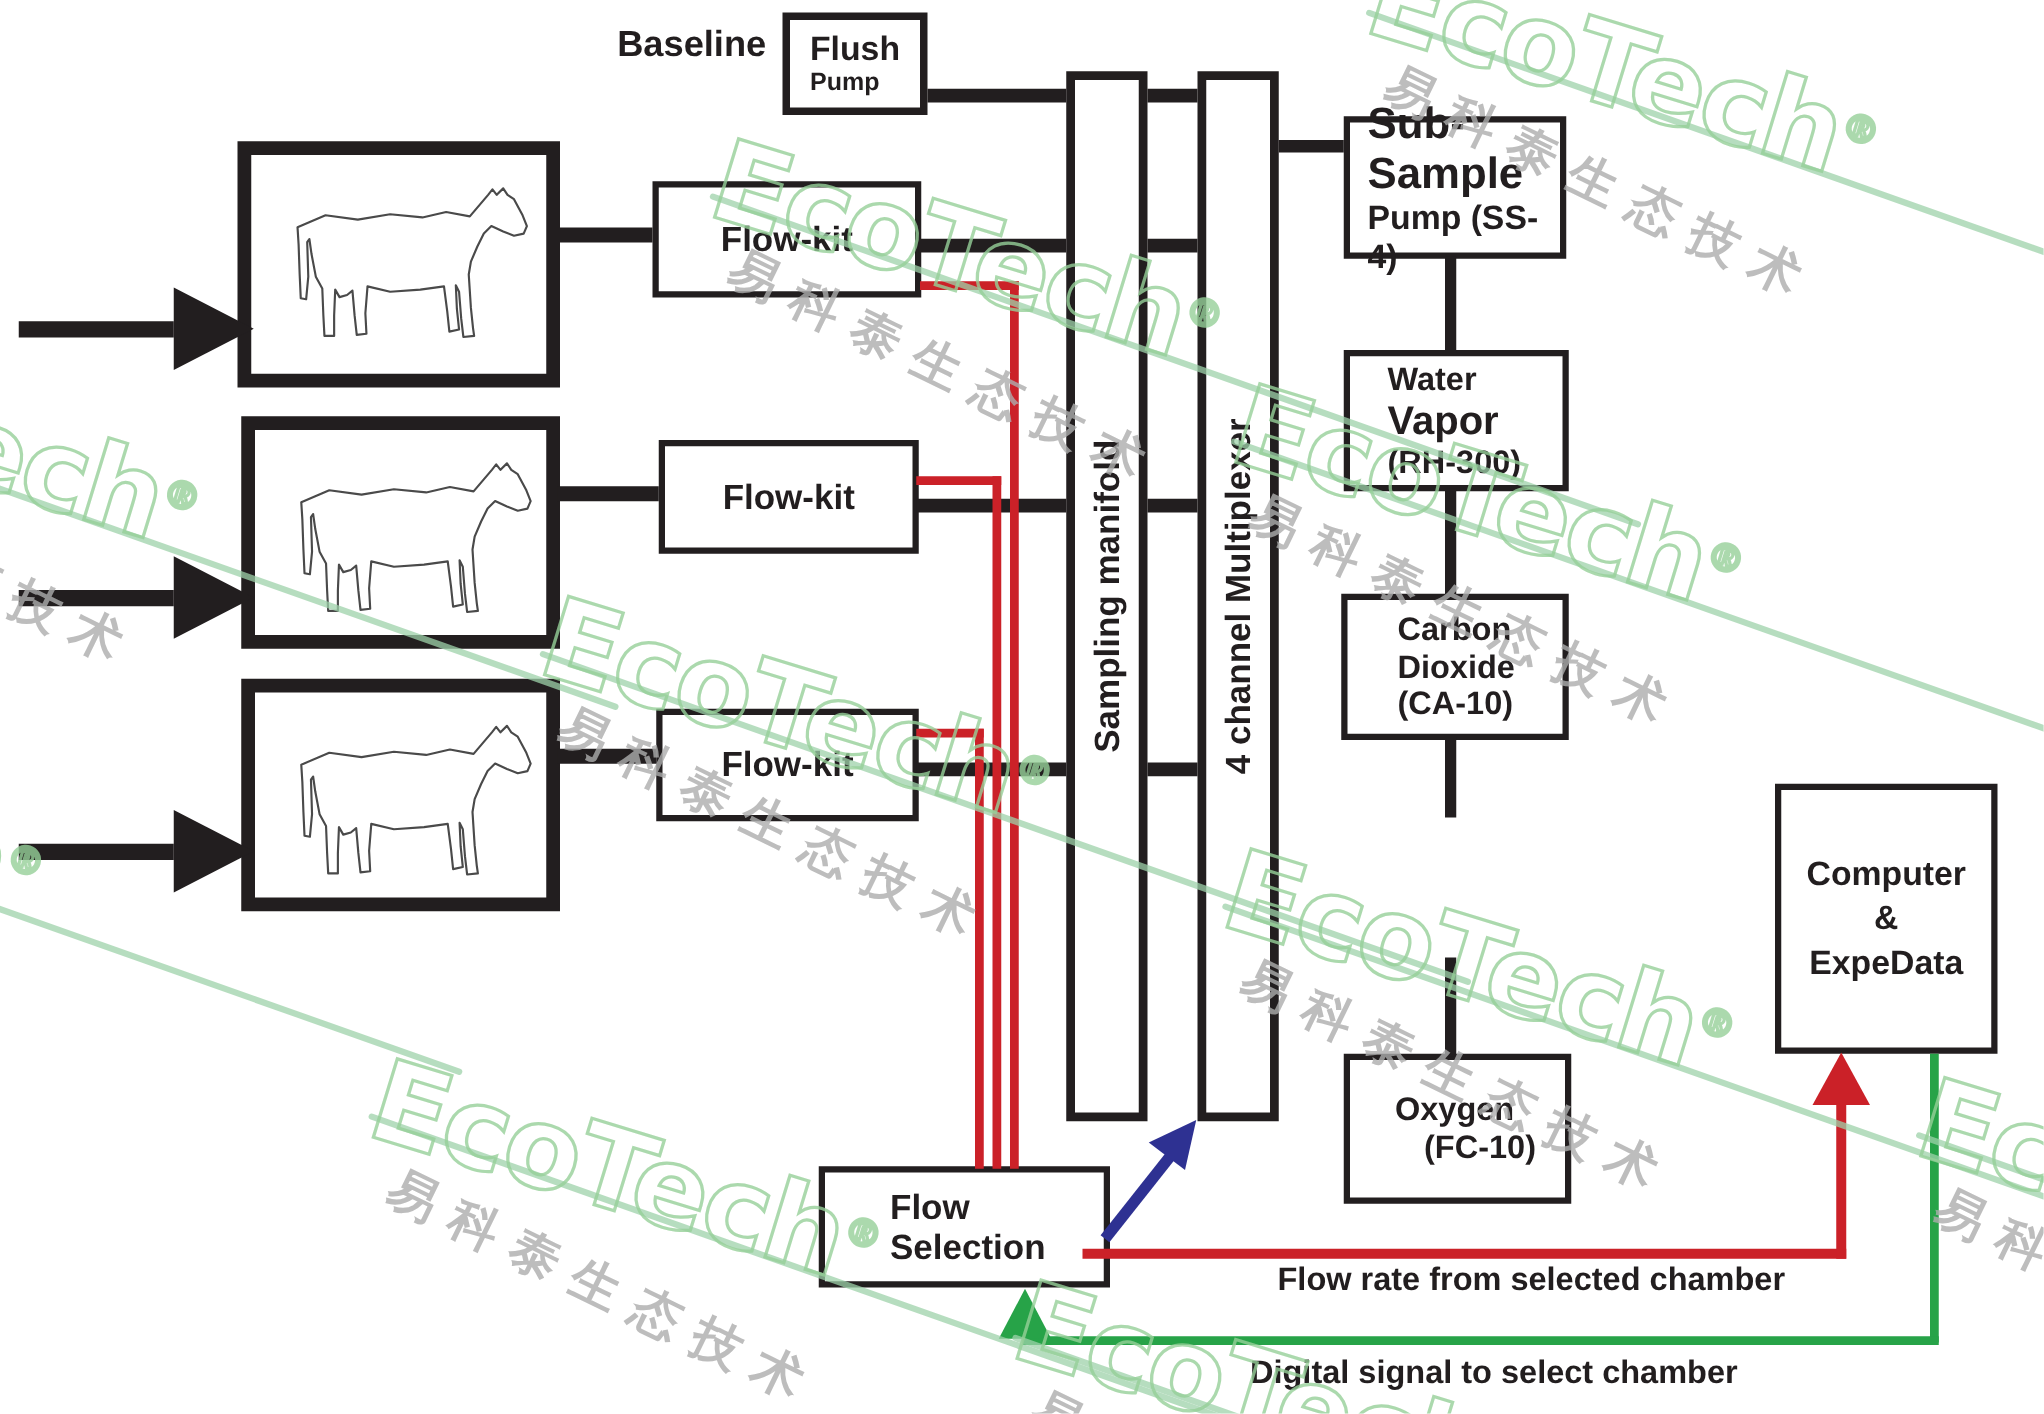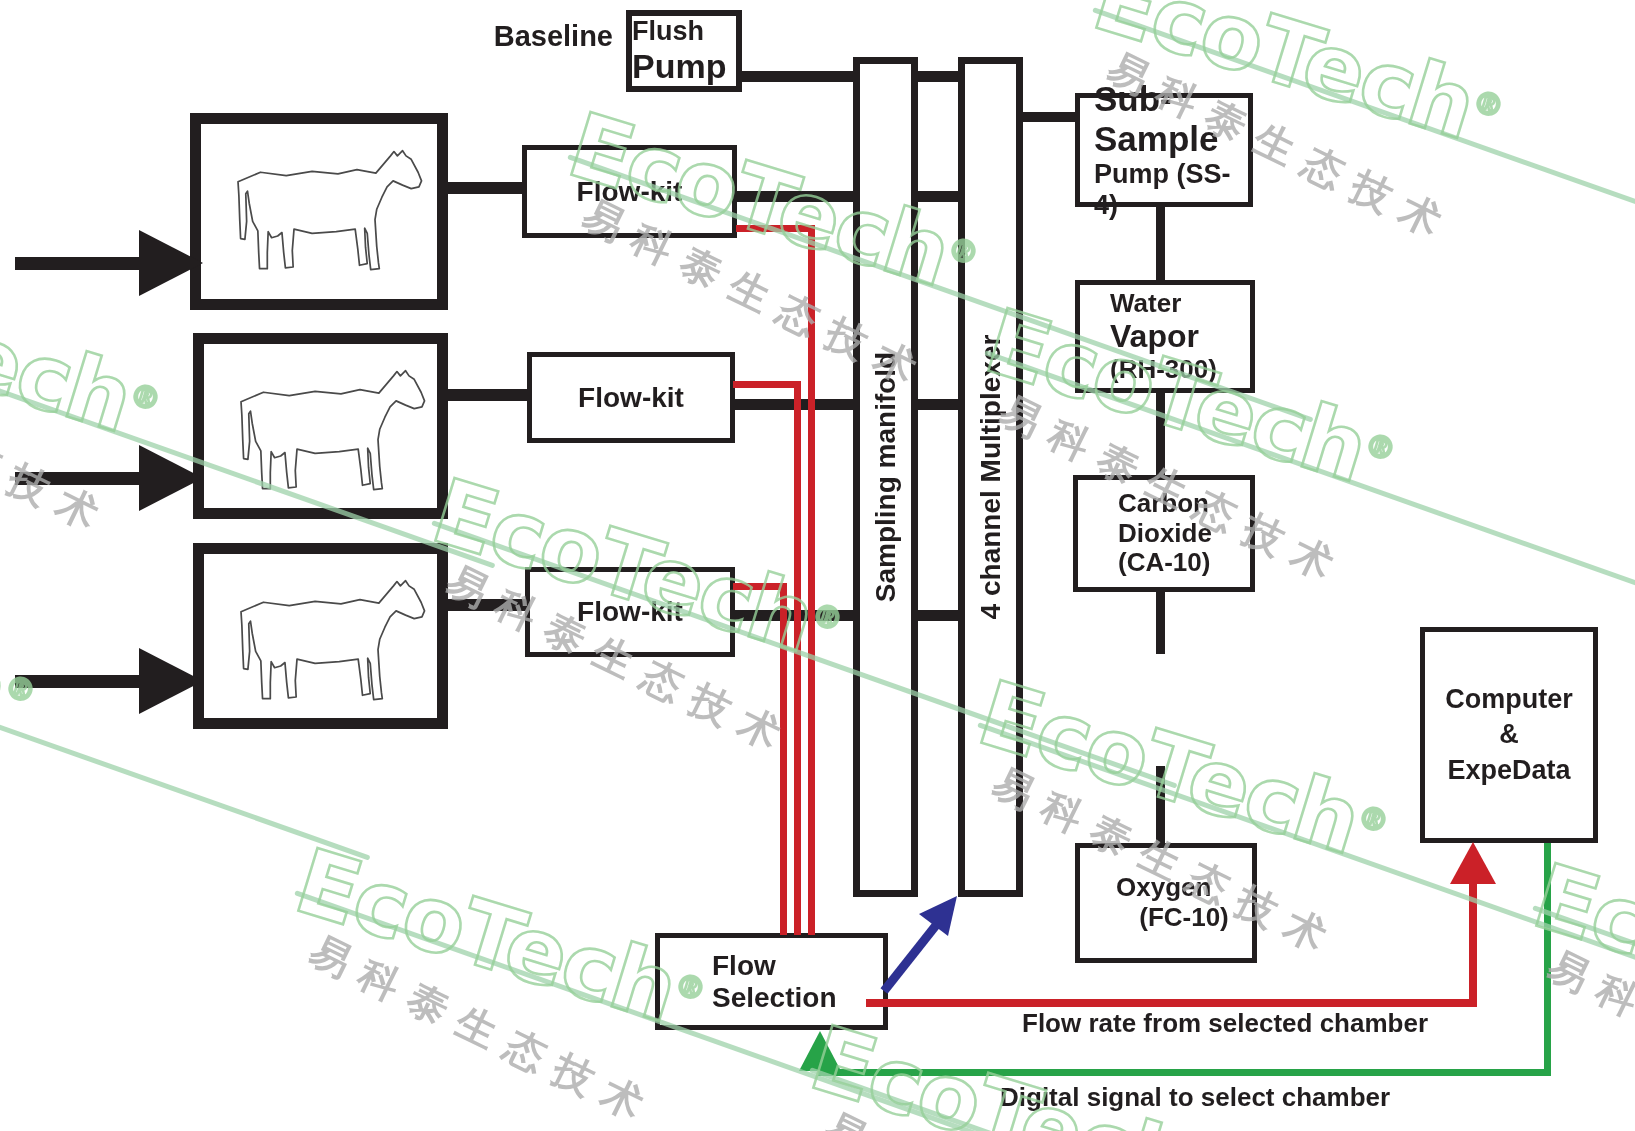--- a/index.html
+++ b/index.html
@@ -73,23 +73,23 @@
   </div>
 
   <div class="bar" style="left:15px;top:257px;width:124px;height:13px;"></div>
   <div class="ah-right" style="left:139px;top:230px;"></div>
   <div class="bar" style="left:15px;top:472px;width:124px;height:13px;"></div>
   <div class="ah-right" style="left:139px;top:445px;"></div>
   <div class="bar" style="left:15px;top:675px;width:124px;height:13px;"></div>
   <div class="ah-right" style="left:139px;top:648px;"></div>
 
   <div class="ann" style="left:445px;top:20px;width:168px;text-align:right;font-size:29px;">Baseline</div>
-  <div class="box vcenter" style="left:626px;top:10px;width:116px;height:82px;border-width:6px;">
+  <div class="box vcenter" style="left:626px;top:10px;width:116px;height:82px;border-width:6px;padding-left:16px;">
     <div class="bl" style="font-size:27px;">Flush</div>
-    <div class="bl" style="font-size:34px;">Pump</div>
+    <div class="bl" style="font-size:20px;">Pump</div>
   </div>
 
   <div class="box vcenter" style="left:522px;top:145px;width:215px;height:93px;align-items:center;">
     <div class="bl" style="font-size:28px;">Flow-kit</div>
   </div>
   <div class="box vcenter" style="left:527px;top:352px;width:208px;height:91px;align-items:center;">
     <div class="bl" style="font-size:28px;">Flow-kit</div>
   </div>
   <div class="box vcenter" style="left:525px;top:567px;width:210px;height:90px;align-items:center;">
     <div class="bl" style="font-size:28px;">Flow-kit</div>

